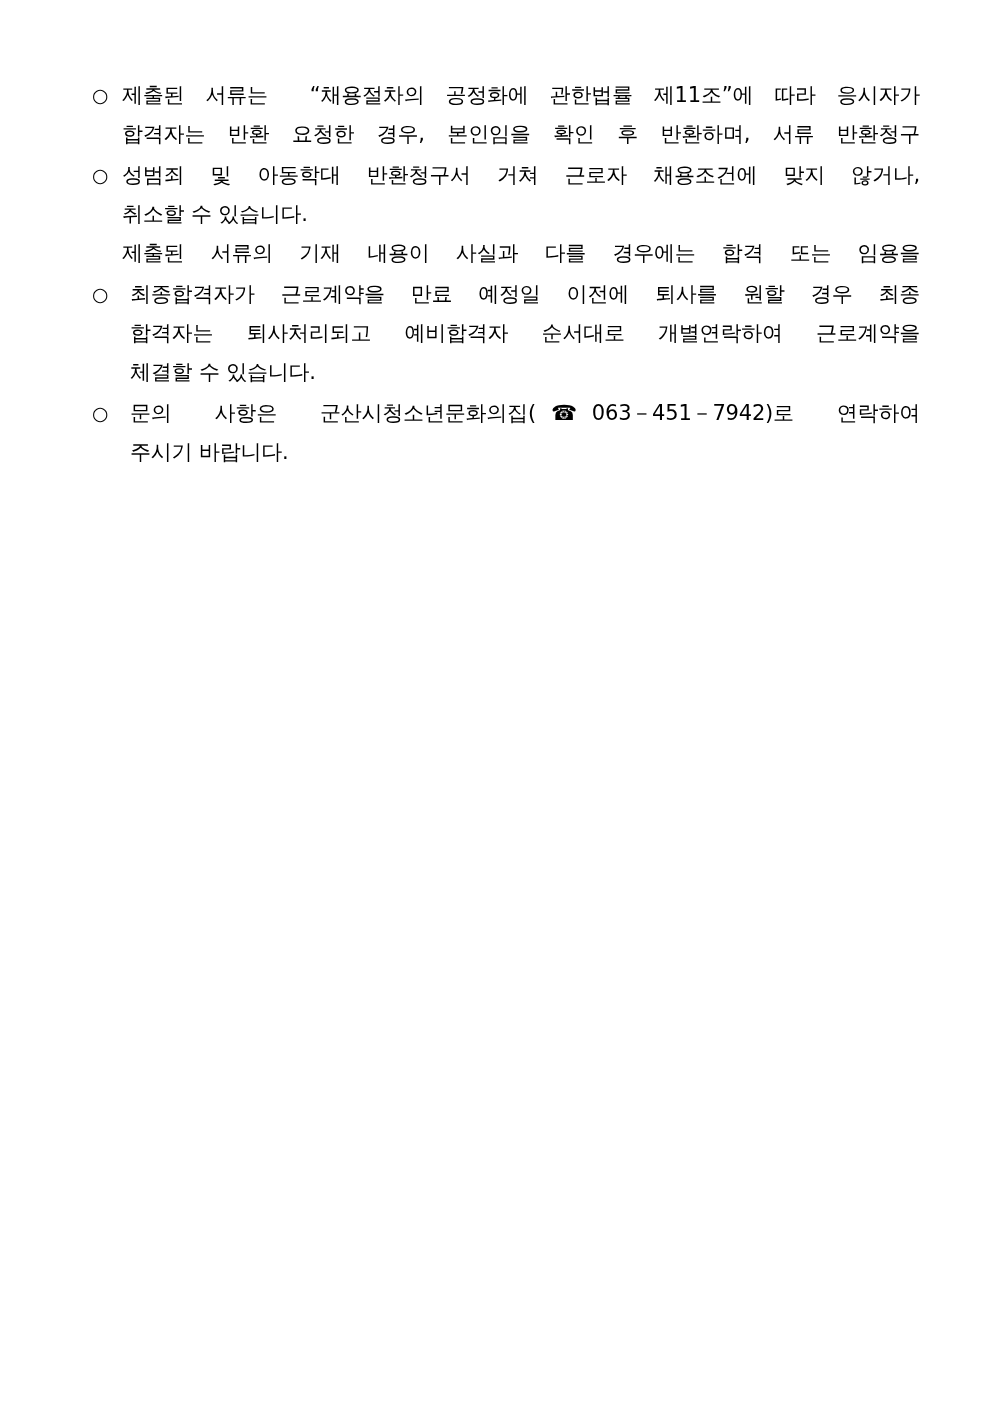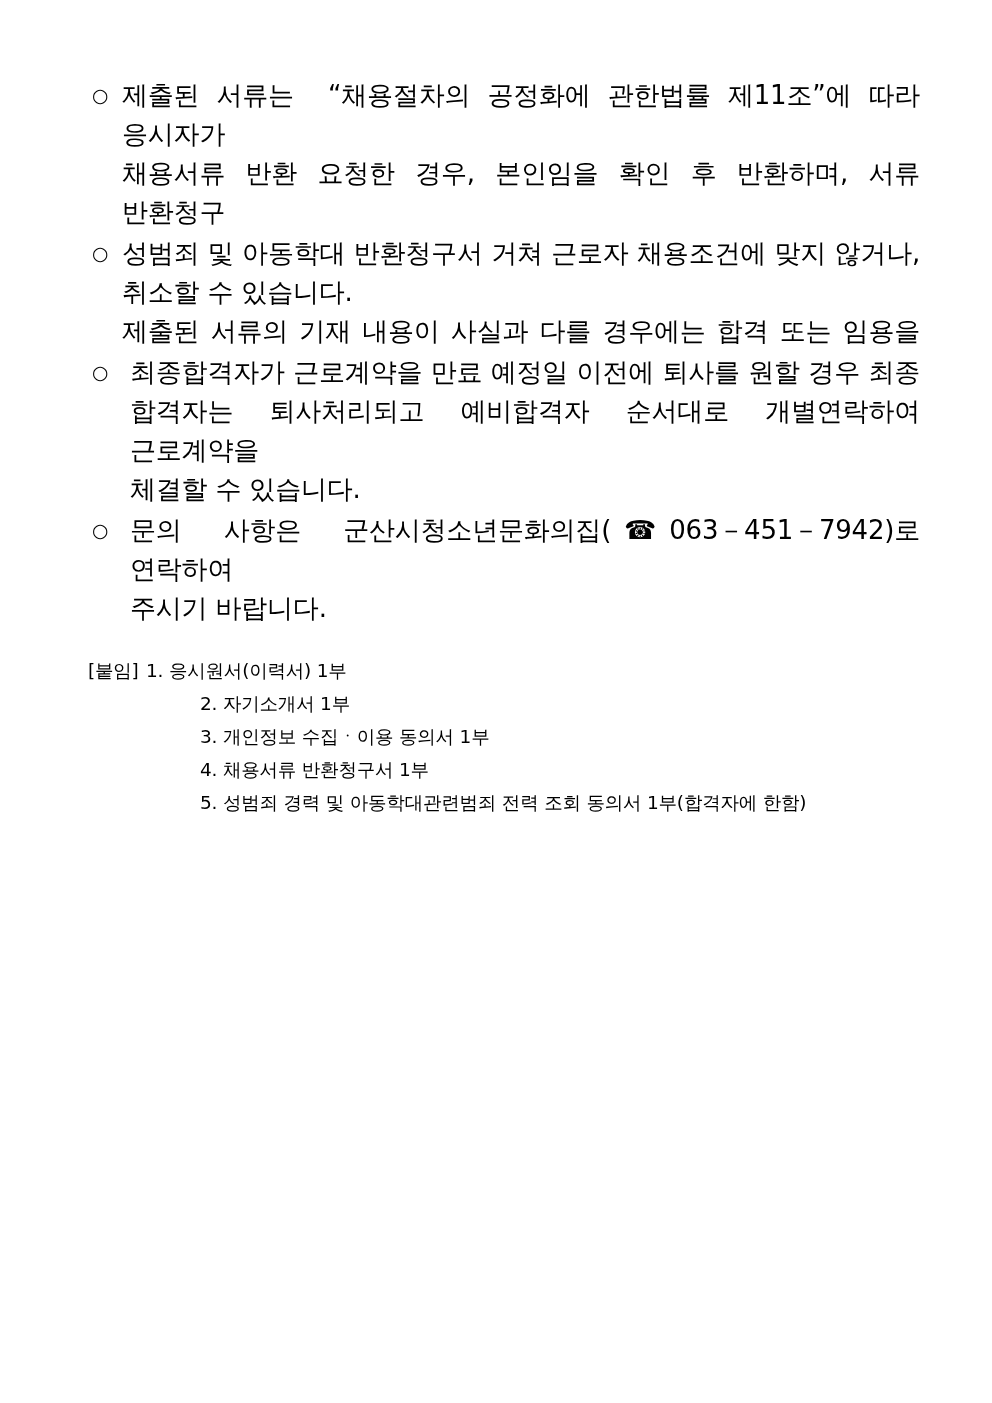--- a/index.html
+++ b/index.html
@@ -37,21 +37,21 @@
   .bullet-mark {
     flex: 0 0 auto;
     width: 30px;
     font-size: 19px;
     line-height: 39px;
     text-align: left;
     color: #000;
   }
   .bullet-body {
     flex: 1 1 auto;
-    font-size: 26px;
+    font-size: 21px;
     line-height: 39px;
     letter-spacing: -0.2px;
     text-align: justify;
     text-justify: inter-character;
     word-break: keep-all;
   }
   .bullet-body.indent-sm {
     padding-left: 8px;
   }
   .bullet-body .ln {
@@ -98,21 +98,21 @@
 <body>
 
 <div class="page">
 
   <ul class="bullet-list">
 
     <li class="bullet-item">
       <span class="bullet-mark">○</span>
       <div class="bullet-body">
         <span class="ln just">제출된 서류는  “채용절차의 공정화에 관한법률 제11조”에 따라 응시자가</span>
-        <span class="ln just">채용서류 반환 요청한 경우, 본인임을 확인 후 반환하며, 서류 반환청구</span>
+        <span class="ln just">합격자는 반환 요청한 경우, 본인임을 확인 후 반환하며, 서류 반환청구</span>
       </div>
     </li>
 
     <li class="bullet-item">
       <span class="bullet-mark">○</span>
       <div class="bullet-body">
         <span class="ln just">성범죄 및 아동학대 반환청구서 거쳐 근로자 채용조건에 맞지 않거나,</span>
         <span class="ln">취소할 수 있습니다.</span>
         <span class="ln just">제출된 서류의 기재 내용이 사실과 다를 경우에는 합격 또는 임용을</span>
       </div>
@@ -130,26 +130,14 @@
     <li class="bullet-item">
       <span class="bullet-mark">○</span>
       <div class="bullet-body indent-sm">
         <span class="ln just">문의  사항은  군산시청소년문화의집(☎063－451－7942)로  연락하여</span>
         <span class="ln">주시기 바랍니다.</span>
       </div>
     </li>
 
   </ul>
 
-  <div class="attach">
-    <div class="attach-row">
-      <span class="attach-label">[붙임]</span>
-      <span class="attach-first">1. 응시원서(이력서) 1부</span>
-    </div>
-    <div class="attach-rest">
-      <div class="attach-line">2. 자기소개서 1부</div>
-      <div class="attach-line">3. 개인정보 수집ㆍ이용 동의서 1부</div>
-      <div class="attach-line">4. 채용서류 반환청구서 1부</div>
-      <div class="attach-line">5. 성범죄 경력 및 아동학대관련범죄 전력 조회 동의서 1부(합격자에 한함)</div>
-    </div>
-  </div>
 
 </div>
 
 </body></html>

